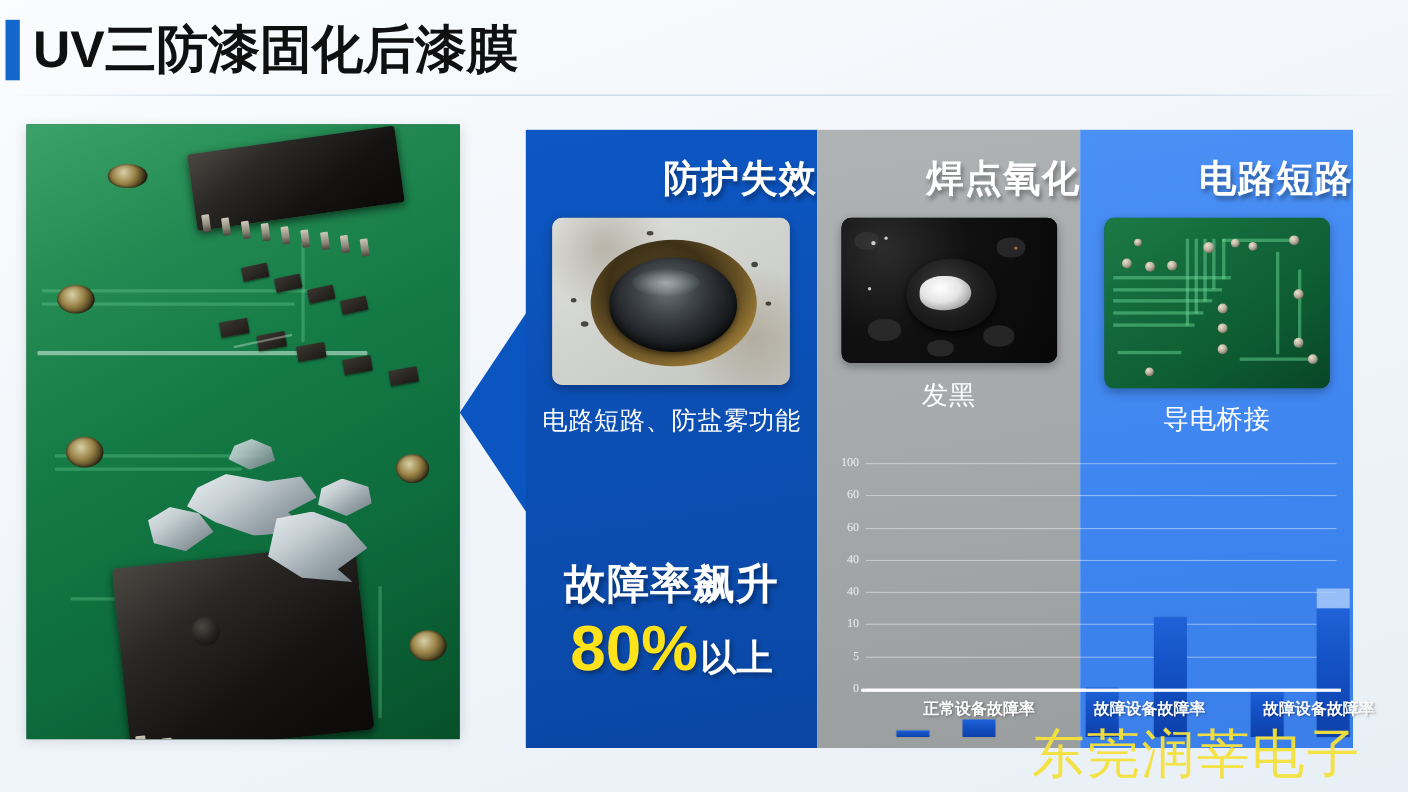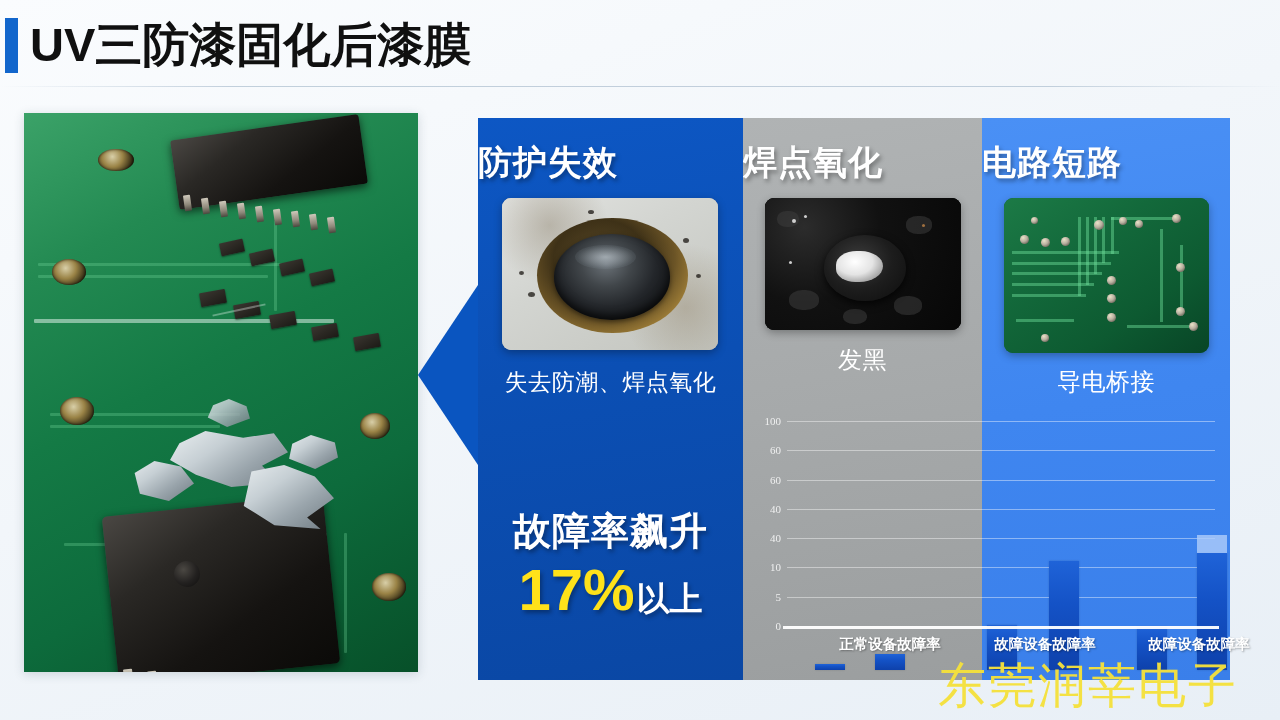--- a/index.html
+++ b/index.html
@@ -124,21 +124,21 @@
   }
   #panel-3 {
     left: 504px; width: 248px;
     background: linear-gradient(170deg, #4a90f5 0%, #3f86f0 50%, #3a7fea 100%);
   }
 
   .panel-title {
     position: absolute;
     left: 0; right: 0;
     top: 22px;
-    text-align: left;
+    text-align: right;
     font-size: 34px;
     font-weight: 800;
     color: #ffffff;
     letter-spacing: 1px;
     text-shadow: 2px 3px 4px rgba(0,0,0,0.35);
     white-space: nowrap;
   }
 
   .panel-photo {
     position: absolute;
@@ -433,25 +433,25 @@
         <div class="corrode-ring"></div>
         <div class="corrode-core"></div>
         <div class="corrode-shine"></div>
         <div class="spec" style="left:12%; top:62%; width:7px; height:5px;"></div>
         <div class="spec" style="left:8%;  top:48%; width:5px; height:4px;"></div>
         <div class="spec" style="left:84%; top:26%; width:6px; height:5px;"></div>
         <div class="spec" style="left:90%; top:50%; width:5px; height:4px;"></div>
         <div class="spec" style="left:40%; top:8%;  width:6px; height:4px;"></div>
       </div>
 
-      <div class="panel-caption" id="caption-1">失去防潮、焊点氧化</div>
+      <div class="panel-caption" id="caption-1">电路短路、防盐雾功能</div>
 
       <div id="stat-head">故障率飙升</div>
       <div id="stat-value-row">
-        <span id="stat-number">17%</span><span id="stat-suffix">以上</span>
+        <span id="stat-number">80%</span><span id="stat-suffix">以上</span>
       </div>
     </div>
 
     <div class="panel" id="panel-2">
       <div class="panel-title">焊点氧化</div>
 
       <div class="panel-photo" id="photo-2">
         <div class="oxide-bg"></div>
         <div class="oxide-grit" style="left:6%;  top:10%; width:22px; height:16px;"></div>
         <div class="oxide-grit" style="left:72%; top:14%; width:26px; height:18px;"></div>

